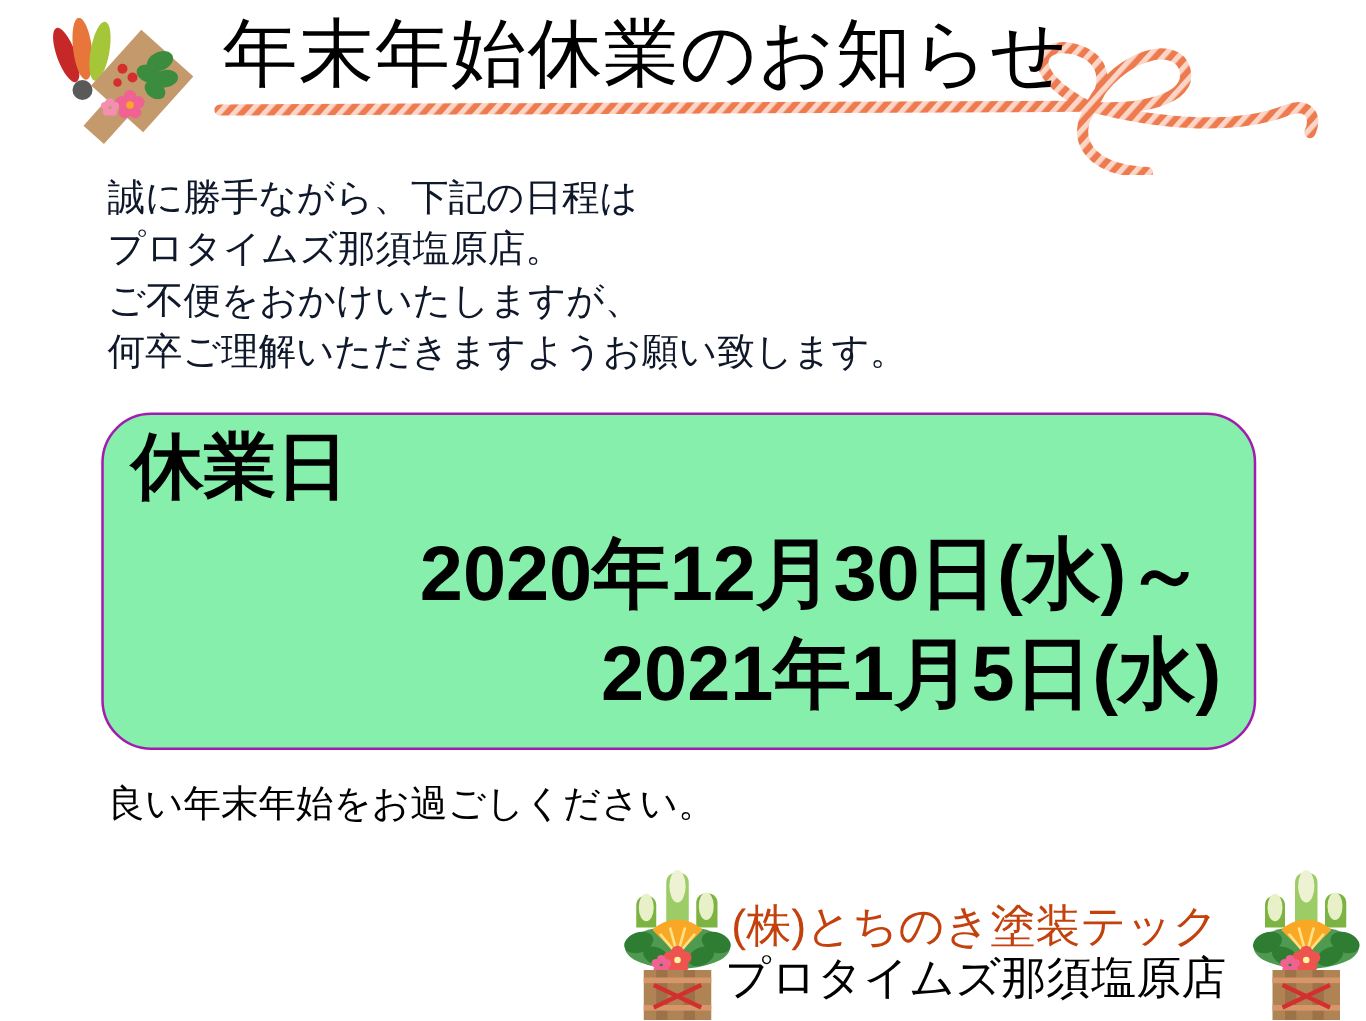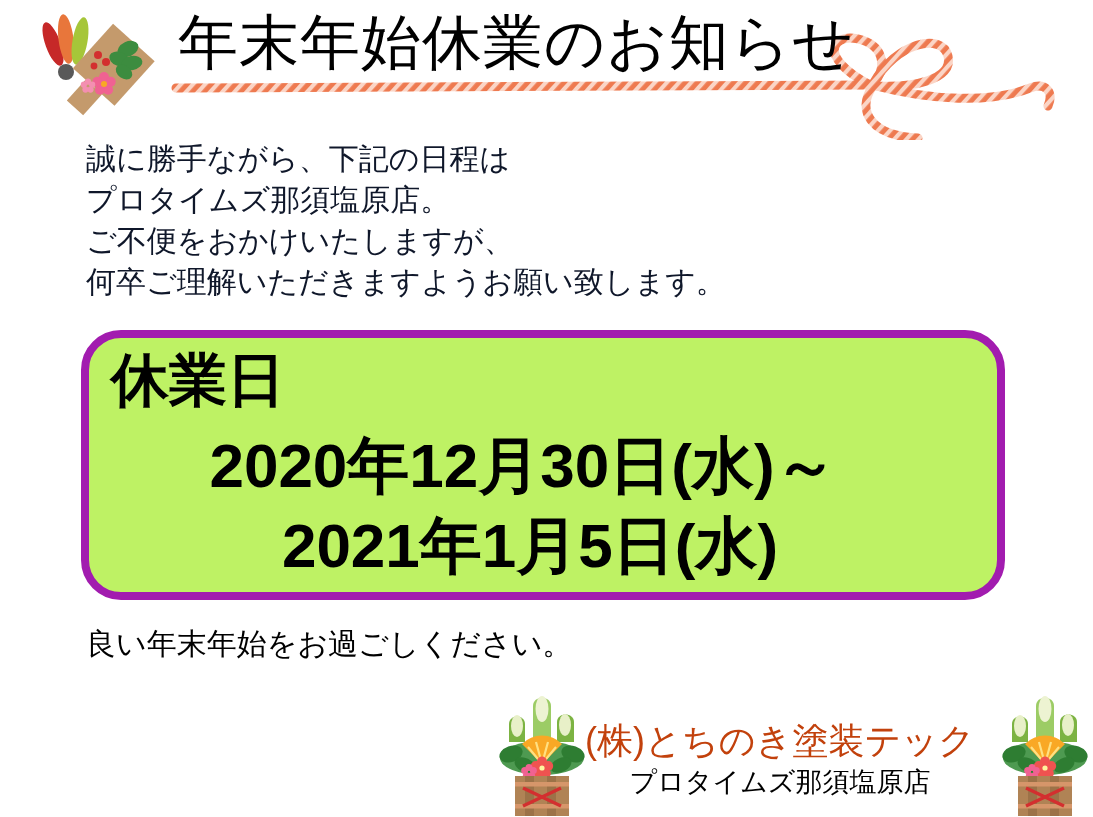--- a/index.html
+++ b/index.html
@@ -60,41 +60,41 @@
   }
   #intro-paragraph .para-line { display: block; }
 
   
   #closure-box {
     position: absolute;
     left: 81px;
     top: 330px;
     width: 924px;
     height: 270px;
-    border: 8px solid #a21caf;
+    border: 2px solid #a21caf;
     border-radius: 40px;
     box-sizing: border-box;
-    background: #bef264;
+    background: #86efac;
   }
   #closure-label {
     position: absolute;
     left: 22px;
     top: 6px;
     font-size: 58px;
     line-height: 72px;
     font-weight: bold;
     color: #000000;
     white-space: nowrap;
   }
   #closure-dates {
     position: absolute;
     left: 0;
     right: 26px;
     top: 88px;
-    text-align: center;
+    text-align: right;
     font-size: 62px;
     line-height: 80px;
     font-weight: bold;
     color: #000000;
     white-space: nowrap;
   }
   #closure-dates .date-line { display: block; }
   #closure-dates .date-line-start { padding-right: 14px; }
 
   
@@ -128,21 +128,21 @@
   }
   #company-name {
     display: block;
     font-size: 36px;
     line-height: 46px;
     color: #c2410c;
     white-space: nowrap;
   }
   #company-branch {
     display: block;
-    font-size: 27px;
+    font-size: 36px;
     line-height: 36px;
     color: #000000;
     white-space: nowrap;
   }
 </style>
 </head>
 <body>
 
 <div id="poster">
 

